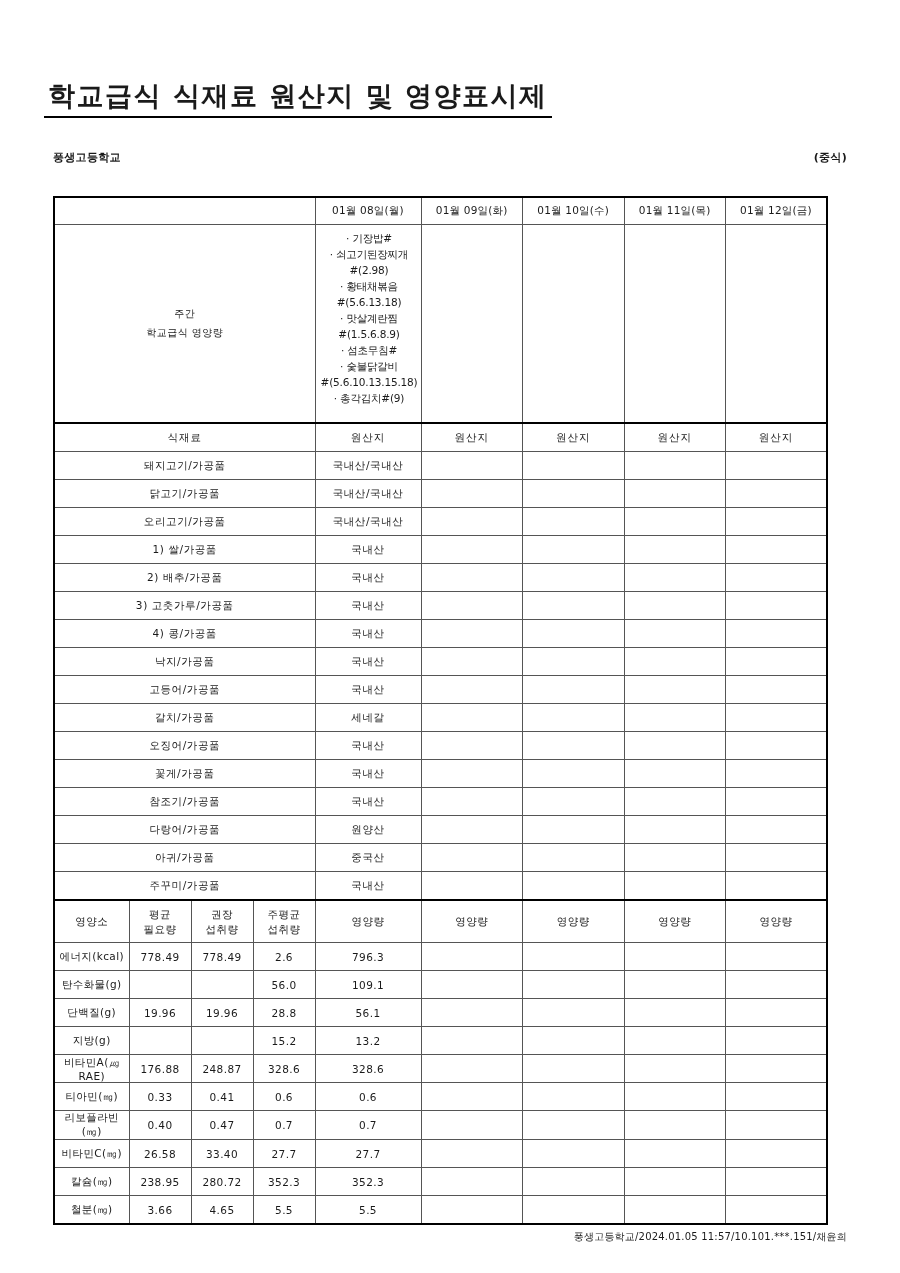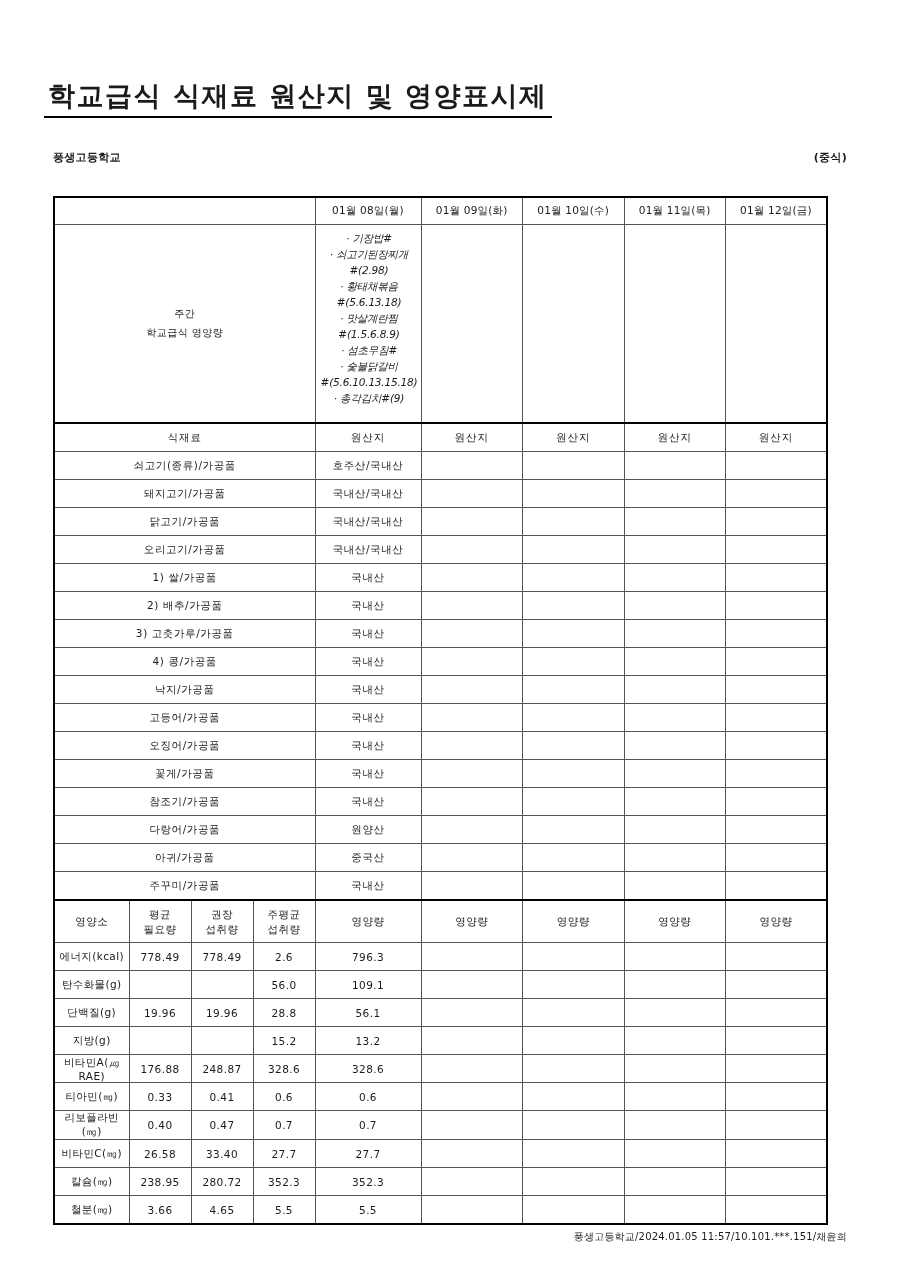--- a/index.html
+++ b/index.html
@@ -108,21 +108,21 @@
     letter-spacing: 0.5px;
   }
   .menu-cell {
     text-align: left;
     padding: 6px 3px 4px 5px !important;
     font-size: 10.5px;
     line-height: 1.52;
     letter-spacing: -0.2px;
     word-break: break-all;
   }
-  .menu-cell .mi { display: block; font-style: italic; }
+  .menu-cell .mi { display: block; }
 
   
   .row-originhead td { height: 27px; letter-spacing: 1px; }
   .row-origin td { height: 27px; letter-spacing: 0.6px; }
   .ing-name { letter-spacing: 0.8px; }
 
   
   .row-nutrihead td {
     height: 41px;
     line-height: 1.35;
@@ -202,28 +202,20 @@
         </tr>
         <tr class="row-originhead sec-top">
           <td colspan="4" class="sec-top">식재료</td>
           <td class="sec-top">원산지</td>
           <td class="sec-top">원산지</td>
           <td class="sec-top">원산지</td>
           <td class="sec-top">원산지</td>
           <td class="sec-top">원산지</td>
         </tr>
         <tr class="row-origin">
-          <td colspan="4" class="ing-name">쇠고기(종류)/가공품</td>
-          <td>호주산/국내산</td>
-          <td></td>
-          <td></td>
-          <td></td>
-          <td></td>
-        </tr>
-        <tr class="row-origin">
           <td colspan="4" class="ing-name">돼지고기/가공품</td>
           <td>국내산/국내산</td>
           <td></td>
           <td></td>
           <td></td>
           <td></td>
         </tr>
         <tr class="row-origin">
           <td colspan="4" class="ing-name">닭고기/가공품</td>
           <td>국내산/국내산</td>
@@ -276,20 +268,28 @@
           <td colspan="4" class="ing-name">낙지/가공품</td>
           <td>국내산</td>
           <td></td>
           <td></td>
           <td></td>
           <td></td>
         </tr>
         <tr class="row-origin">
           <td colspan="4" class="ing-name">고등어/가공품</td>
           <td>국내산</td>
+          <td></td>
+          <td></td>
+          <td></td>
+          <td></td>
+        </tr>
+        <tr class="row-origin">
+          <td colspan="4" class="ing-name">갈치/가공품</td>
+          <td>세네갈</td>
           <td></td>
           <td></td>
           <td></td>
           <td></td>
         </tr>
         <tr class="row-origin">
           <td colspan="4" class="ing-name">오징어/가공품</td>
           <td>국내산</td>
           <td></td>
           <td></td>

